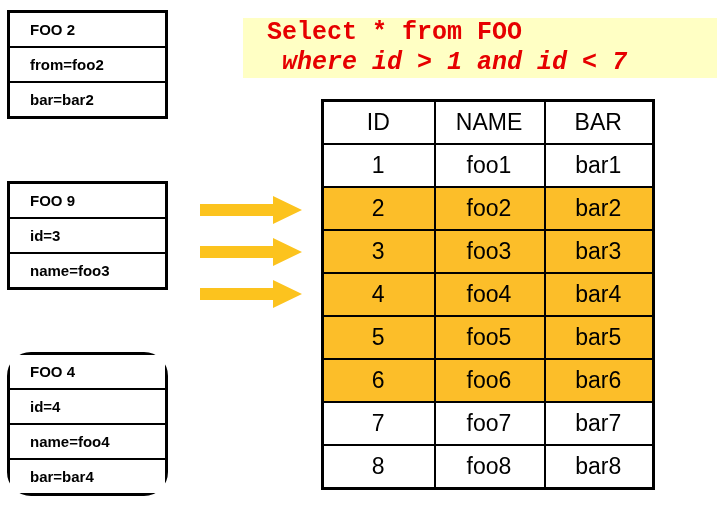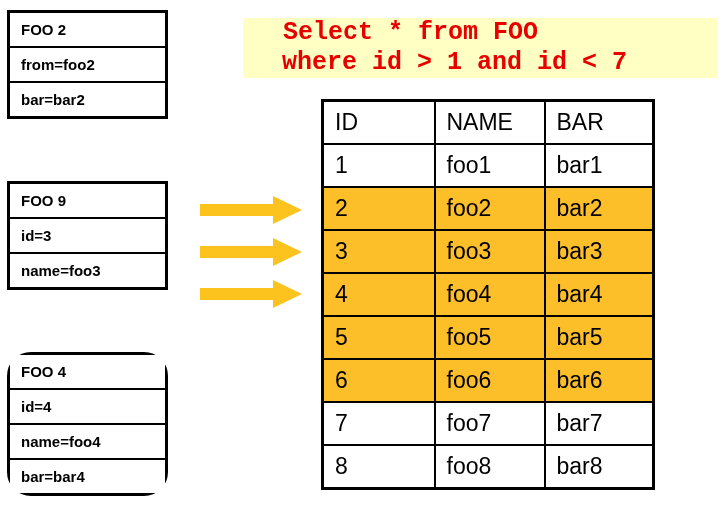--- a/index.html
+++ b/index.html
@@ -20,21 +20,21 @@
     width: 155px;
     border: 3px solid #000000;
     background: #ffffff;
   }
   .entity-box.b1 { top: 10px; }
   .entity-box.b2 { top: 181px; }
   .entity-box.b3 { top: 352px; border-radius: 24px; }
   .entity-row {
     height: 33px;
     line-height: 33px;
-    padding-left: 11px;
+    padding-left: 20px;
     font-size: 15px;
     font-weight: bold;
     border-top: 2px solid #000000;
     white-space: nowrap;
     background: #ffffff;
   }
   .entity-row.first { border-top: none; }
 
   
   #sql-banner {
@@ -44,22 +44,22 @@
     width: 474px;
     height: 60px;
     background: #ffffc4;
     font-family: "Liberation Mono", monospace;
     font-weight: bold;
     font-size: 25px;
     line-height: 30px;
     color: #e60000;
     white-space: nowrap;
   }
-  #sql-line1 { margin-left: 40px; }
-  #sql-line2 { margin-left: 39px; }
+  #sql-line1 { margin-left: 24px; }
+  #sql-line2 { margin-left: 39px; font-style: italic; }
 
   
   .arrow {
     position: absolute;
     left: 200px;
     width: 102px;
     height: 28px;
   }
   .arrow.a1 { top: 196px; }
   .arrow.a2 { top: 238px; }
@@ -73,21 +73,21 @@
     border-collapse: collapse;
     table-layout: fixed;
     background: #ffffff;
     border: 3px solid #000000;
     font-size: 23px;
   }
   #result-table th, #result-table td {
     border: 2px solid #000000;
     height: 41px;
     padding: 0 12px 0 11px;
-    text-align: left;
+    text-align: center;
     vertical-align: middle;
     font-weight: normal;
     white-space: nowrap;
     overflow: hidden;
   }
   #result-table tr.hl td { background: #fcbe29; }
 </style>
 </head>
 <body>
 

